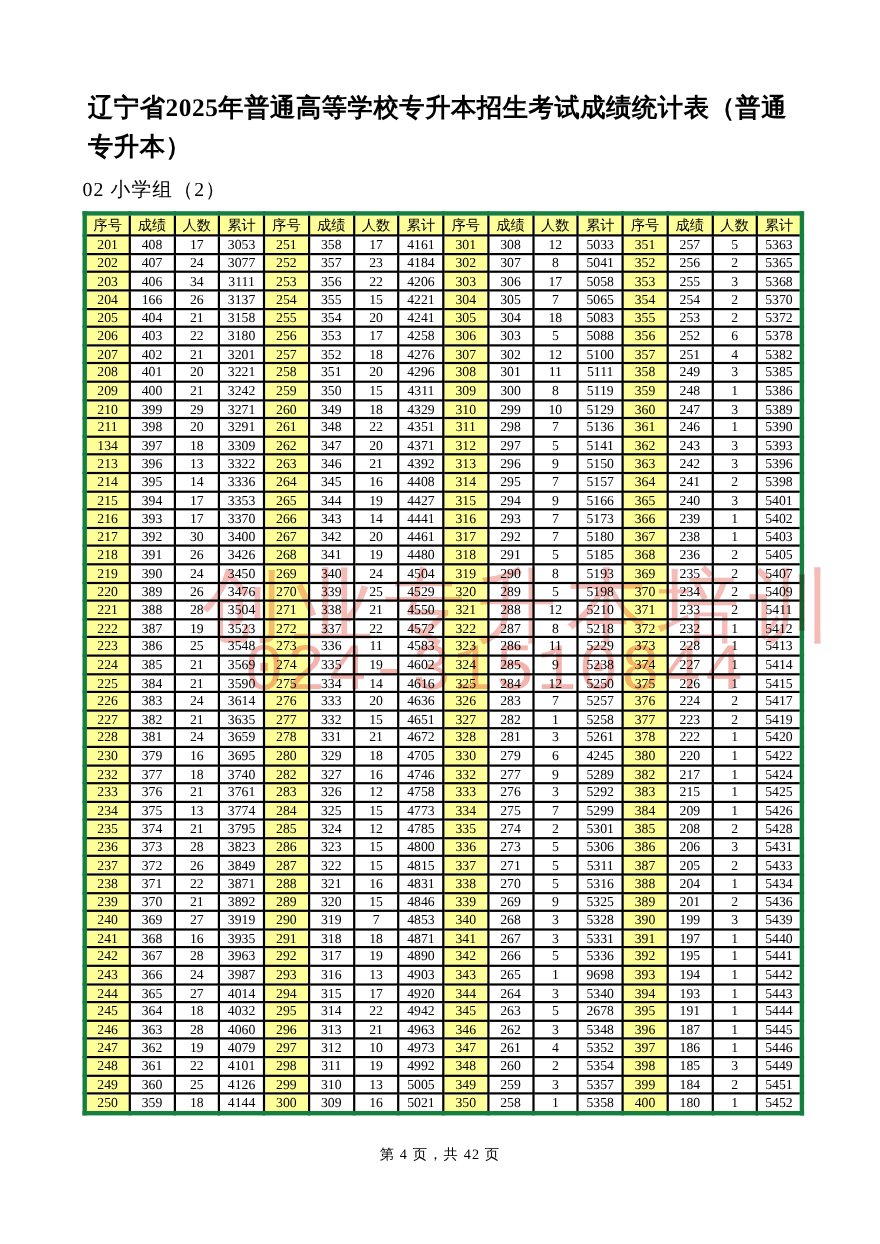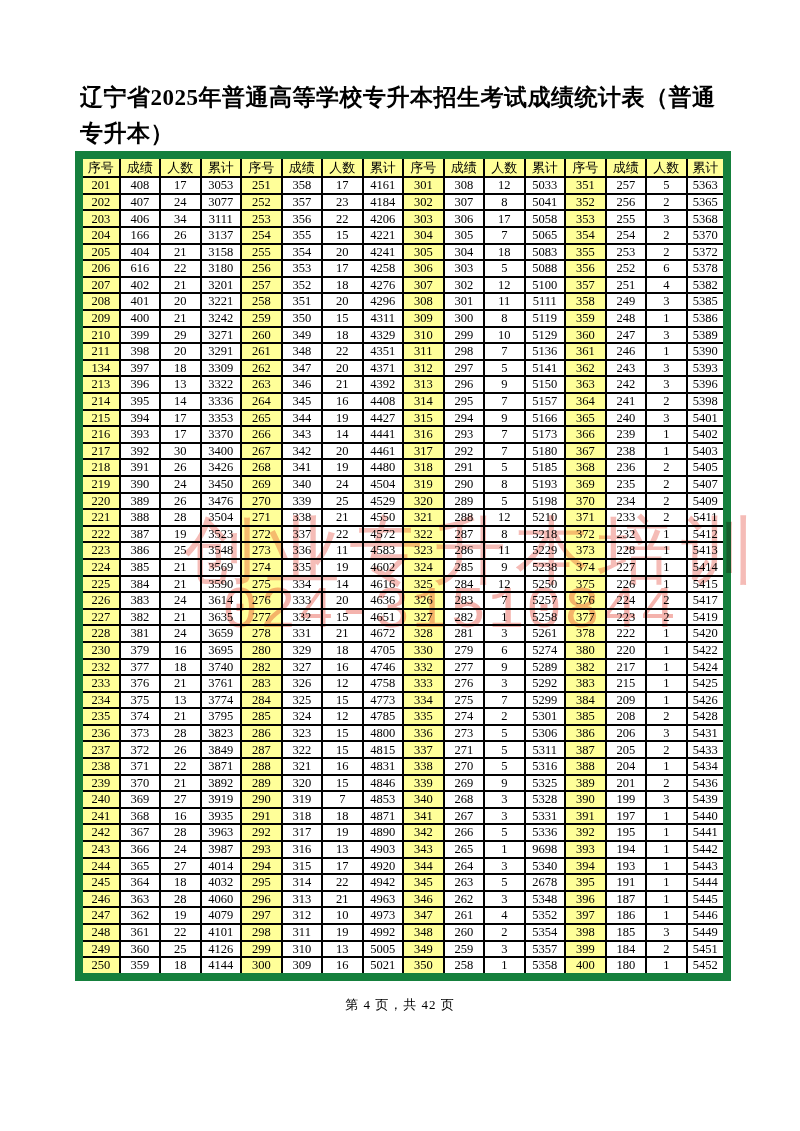--- a/index.html
+++ b/index.html
@@ -24,21 +24,21 @@
   .section-heading{
     margin:9px 0 8px 75px;
     font-size:18px;
     letter-spacing:1px;
   }
   table.score-table{
     border-collapse:collapse;
     table-layout:fixed;
     margin-left:75px;
     width:656px;
-    border:8px solid #15803d;
+    border:4px solid #15803d;
   }
   .score-table th,
   .score-table td{
     border:2px solid #000;
     text-align:center;
     vertical-align:middle;
     padding:0;
     font-size:12.5px;
     line-height:1;
     height:14.6px;
@@ -49,21 +49,21 @@
     background:var(--header-bg,#ffff99);
     font-weight:normal;
     font-size:13px;
     height:17px;
   }
   .score-table td.idx{background:var(--index-bg,#ffff99);}
   .score-table td.val{background:#ffffff;}
   .page-footer{
     text-align:center;
     font-size:13px;
-    margin-top:15px;
+    margin-top:27px;
     letter-spacing:1px;
   }
   .watermark{
     position:absolute;
     left:0;top:12px;width:800px;height:1131px;
     pointer-events:none;
     mix-blend-mode:multiply;
     z-index:5;
   }
   .watermark .wm-line1{
@@ -85,20 +85,21 @@
     white-space:nowrap;
   }
 </style>
 </head>
 <body>
 
 <div class="page">
 
   <div class="doc-title">辽宁省2025年普通高等学校专升本招生考试成绩统计表（普通专升本）</div>
 
+  <div class="section-heading">02 小学组（2）</div>
 
   <table class="score-table">
     <thead>
       <tr id="thead-row">
           <th>序号</th>
           <th>成绩</th>
           <th>人数</th>
           <th>累计</th>
           <th>序号</th>
           <th>成绩</th>
@@ -200,21 +201,21 @@
           <td class="val">304</td>
           <td class="val">18</td>
           <td class="val">5083</td>
           <td class="idx">355</td>
           <td class="val">253</td>
           <td class="val">2</td>
           <td class="val">5372</td>
         </tr>
         <tr>
           <td class="idx">206</td>
-          <td class="val">616</td>
+          <td class="val">403</td>
           <td class="val">22</td>
           <td class="val">3180</td>
           <td class="idx">256</td>
           <td class="val">353</td>
           <td class="val">17</td>
           <td class="val">4258</td>
           <td class="idx">306</td>
           <td class="val">303</td>
           <td class="val">5</td>
           <td class="val">5088</td>
@@ -624,21 +625,21 @@
           <td class="val">379</td>
           <td class="val">16</td>
           <td class="val">3695</td>
           <td class="idx">280</td>
           <td class="val">329</td>
           <td class="val">18</td>
           <td class="val">4705</td>
           <td class="idx">330</td>
           <td class="val">279</td>
           <td class="val">6</td>
-          <td class="val">5274</td>
+          <td class="val">4245</td>
           <td class="idx">380</td>
           <td class="val">220</td>
           <td class="val">1</td>
           <td class="val">5422</td>
         </tr>
         <tr>
           <td class="idx">232</td>
           <td class="val">377</td>
           <td class="val">18</td>
           <td class="val">3740</td>

